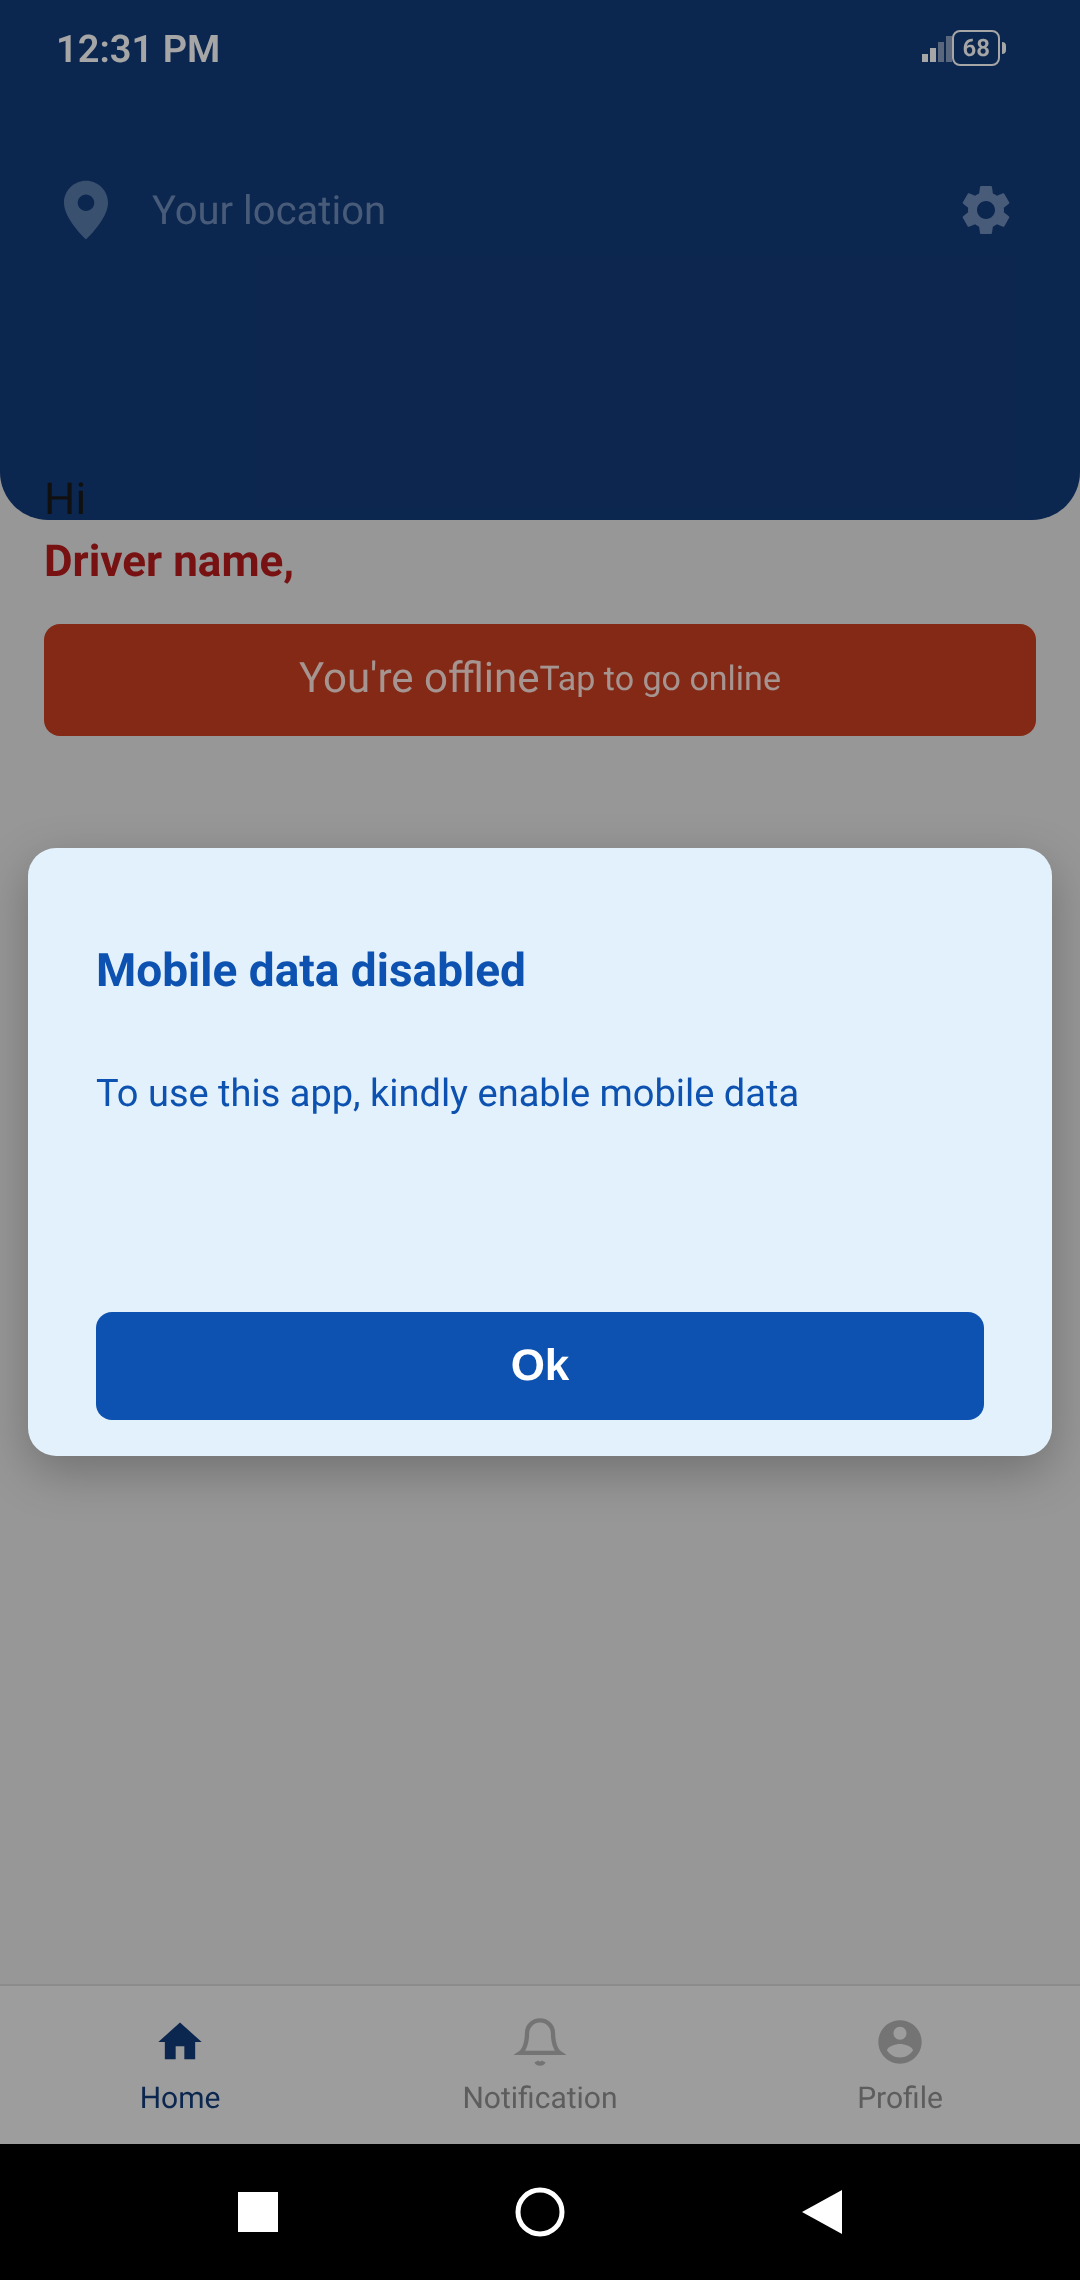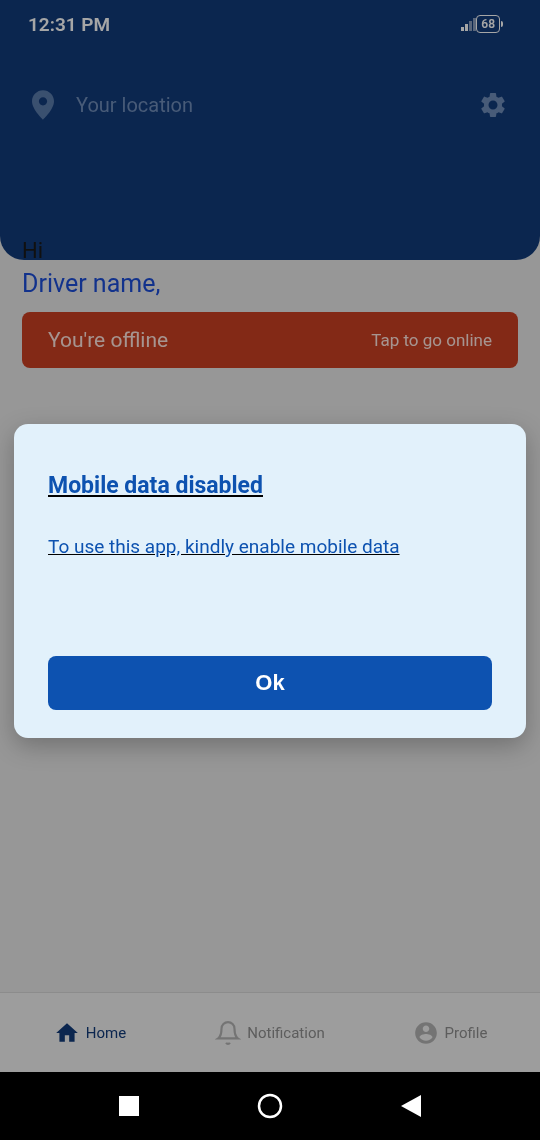--- a/index.html
+++ b/index.html
@@ -64,50 +64,49 @@
     justify-content: space-between;
     padding: 42px 32px 0;
   }
   .location-left { display: flex; align-items: center; gap: 22px; }
   .greeting {
     position: absolute;
     top: 238px; left: 22px;
     z-index: 0;
   }
   .greeting-hi { font-size: 22px; color: #1a1a1a; }
-  .greeting-name { font-size: 25px; font-weight: 400; color: #1d4ed8; margin-top: 6px; }
+  .greeting-name { font-size: 22px; font-weight: 700; color: #b91c1c; margin-top: 6px; }
   .offline-bar {
     position: absolute;
     top: 312px; left: 22px; right: 22px;
     height: 56px;
     background: #c93f22;
     border-radius: 8px;
     display: flex;
     align-items: center;
-    justify-content: space-between;
+    justify-content: center;
     padding: 0 26px;
     z-index: 0;
   }
   .offline-left { color: #ffe4dd; font-size: 21px; }
   .offline-right { color: #ffe4dd; font-size: 17px; }
   .overlay {
     position: absolute;
     inset: 0;
     background: rgba(0,0,0,0.35);
     z-index: 2;
   }
   .dialog {
     position: absolute;
     top: 424px; left: 14px; right: 14px;
     background: #e2f1fb;
     border-radius: 14px;
-    padding: 48px 34px 28px;
+    padding: 48px 34px 18px;
     z-index: 3;
     box-shadow: 0 8px 24px rgba(0,0,0,0.25);
-    text-decoration: underline;
   }
   .dialog-title { color: #0d52b0; font-size: 23px; font-weight: 700; }
   .dialog-message { color: #0d52b0; font-size: 19px; margin-top: 36px; }
   .dialog-button {
     margin-top: 98px;
     width: 100%;
     height: 54px;
     background: #0d52b0;
     border: none;
     border-radius: 8px;
@@ -121,21 +120,21 @@
     bottom: 68px; left: 0; right: 0;
     height: 80px;
     background: #f1f1f1;
     border-top: 1px solid #d8d8d8;
     display: flex;
     z-index: 0;
   }
   .nav-item {
     flex: 1;
     display: flex;
-    flex-direction: row;
+    flex-direction: column;
     align-items: center;
     justify-content: center;
     gap: 6px;
     font-size: 15px;
     color: #8f8f8f;
   }
   .nav-item.active { color: #123b7a; }
   .sys-nav {
     position: absolute;
     bottom: 0; left: 0; right: 0;

